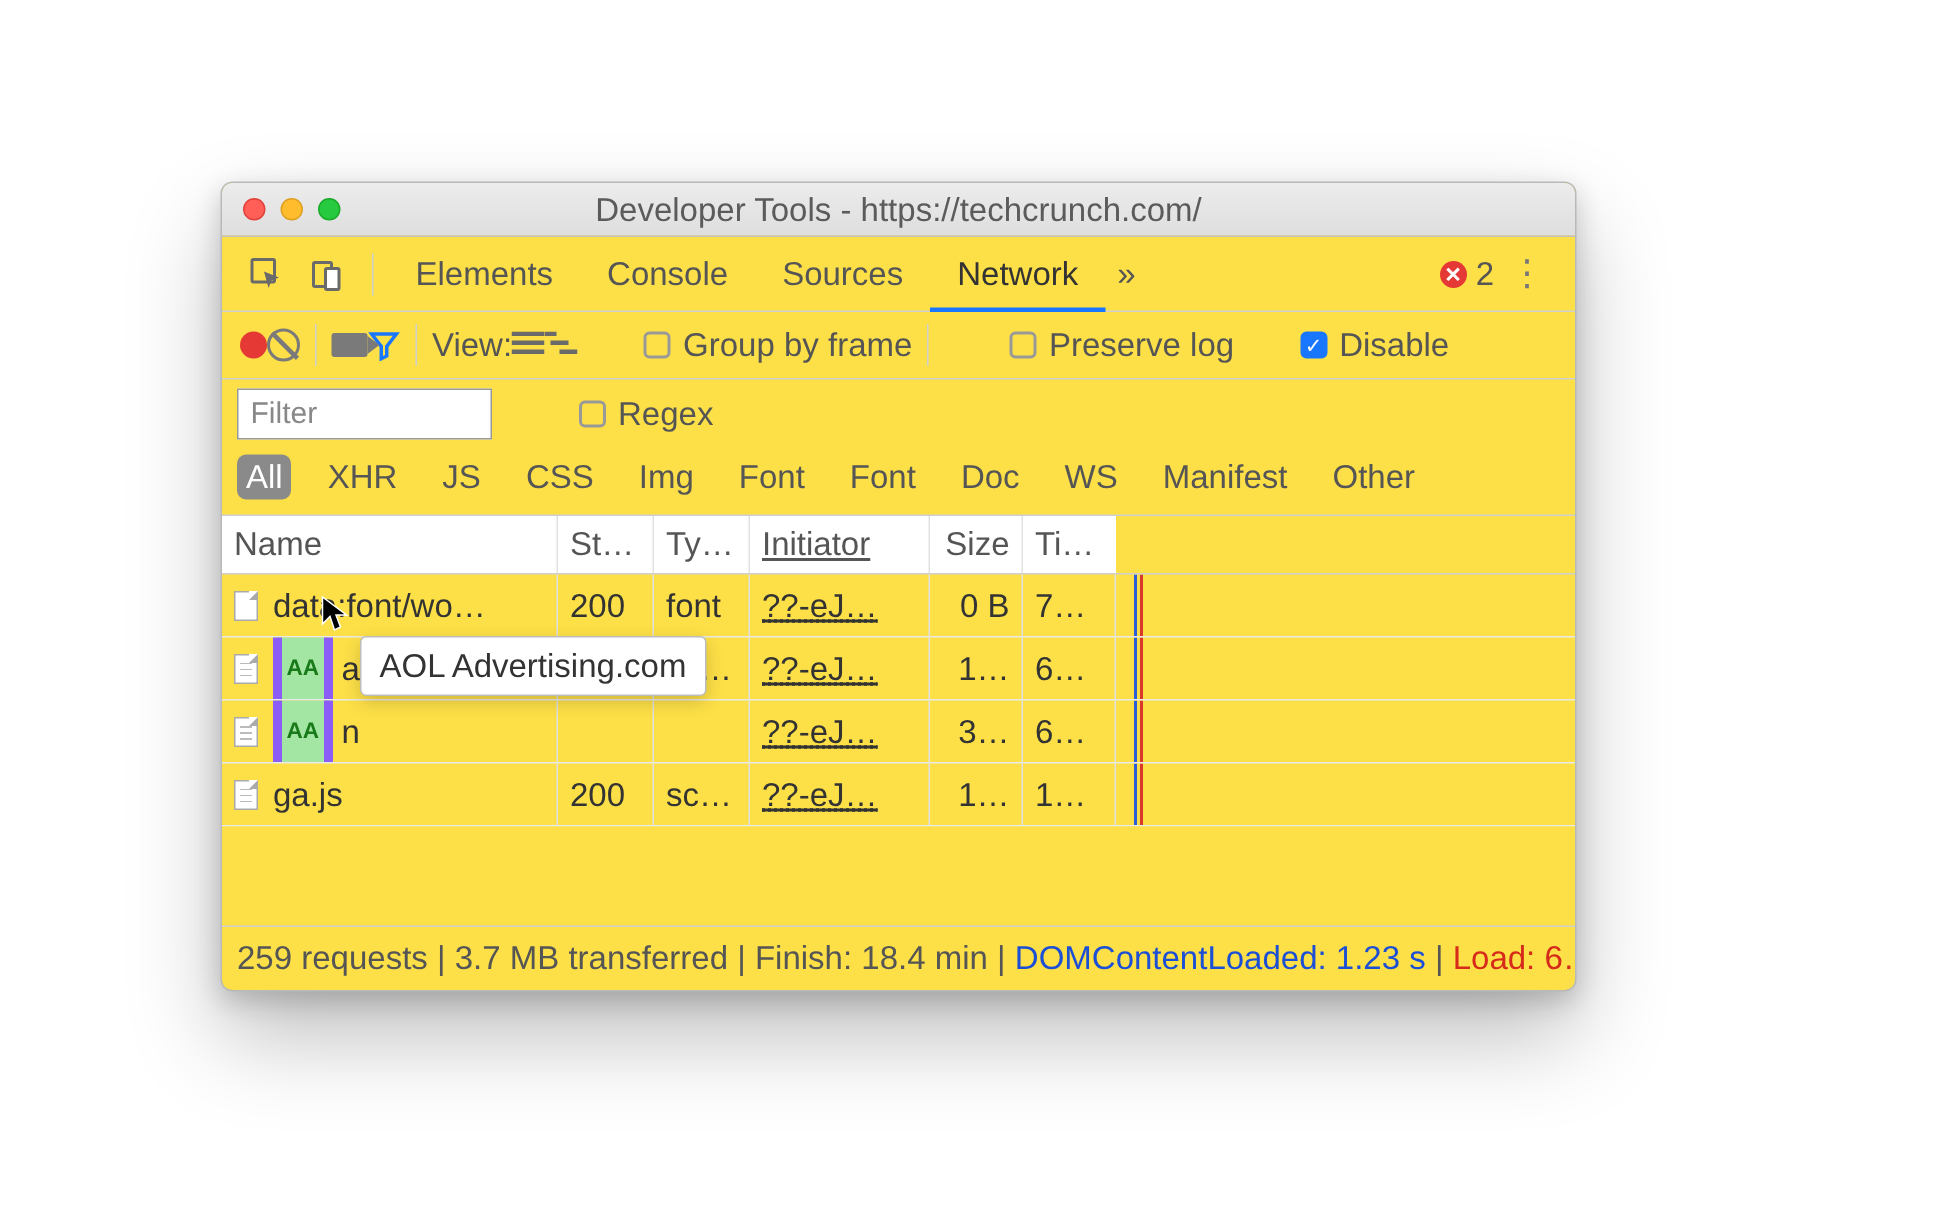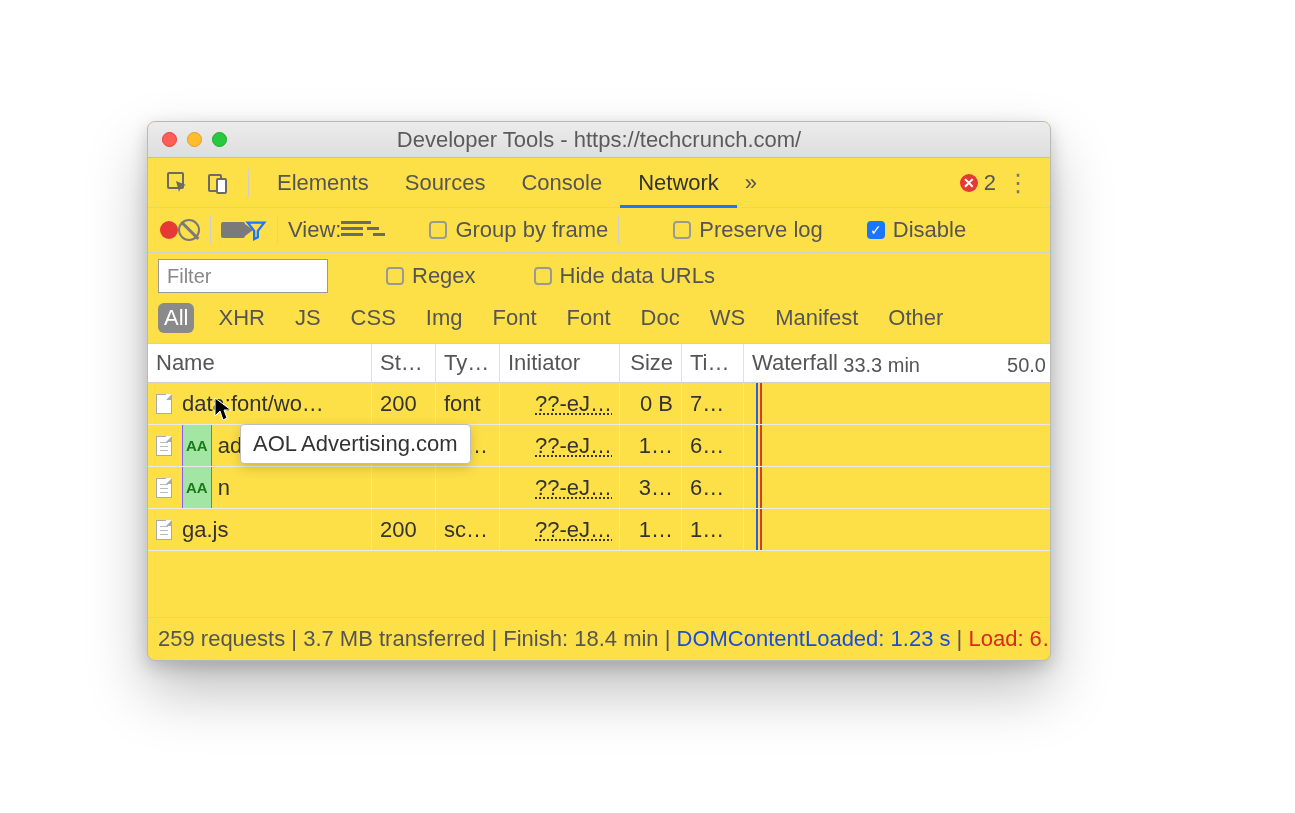--- a/index.html
+++ b/index.html
@@ -76,32 +76,32 @@
   .chip.active { background:#8a8a8a; color:#fff;}
   .table { flex:1; display:flex; flex-direction:column; min-height:0; font-size:22px; color:#333; position:relative;}
   .thead,.trow { display:flex; align-items:stretch;}
   .thead { border-bottom:1px solid #cfcfcf;}
   .th,.td { border-right:1px solid #e1e1e1; padding:6px 8px; white-space:nowrap; overflow:hidden; text-overflow:ellipsis; display:flex; align-items:center;}
   .th { color:#555; position:relative; background:#fff;}
   .th:last-child,.td:last-child{border-right:none;}
   .c-name{width:224px;}
   .c-st{width:64px;}
   .c-ty{width:64px;}
-  .c-init{width:120px;}
+  .c-init{width:120px;text-decoration:underline;}
   .c-size{width:62px; justify-content:flex-end;}
   .c-time{width:62px;}
   .c-wf{flex:1; position:relative; padding:0;}
   .tbody{overflow:hidden;}
   .trow{border-bottom:1px solid #eaeaea; height:42px;}
   .trow:nth-child(even){}
   .fileicon{width:16px; height:20px; border:1px solid #aaa; background:#fff; margin-right:10px; position:relative;}
   .fileicon::before{content:""; position:absolute; right:-1px; top:-1px; width:6px; height:6px; background:linear-gradient(135deg,#fff 48%, #aaa 52%);}
   .fileicon.lines::after{content:""; position:absolute; left:3px; right:3px; top:5px; height:10px; background:repeating-linear-gradient(#bbb 0, #bbb 1px, transparent 1px, transparent 4px);}
-  .aabadge{background:#a3e6a3; color:#197a19; font-weight:600; font-size:15px; padding:18px 3px; border-radius:3px; margin-right:6px; border:1px solid #8b5cf6;}
-  .dotted{ text-decoration: underline dotted; text-underline-offset:3px;margin-left:27px;}
+  .aabadge{background:#a3e6a3; color:#197a19; font-weight:600; font-size:15px; padding:18px 3px; border-radius:3px; margin-right:6px; border:6px solid #8b5cf6;}
+  .dotted{ text-decoration: underline dotted; text-underline-offset:3px;}
   .wfline-v{position:absolute; top:0; bottom:0; width:2px;}
   .wfblue{background:#2b5ed8; left:12px;}
   .wfred{background:#d83b2b; left:16px;}
   .wftick{position:absolute; top:10px; font-size:20px; color:#555;}
   .statusbar{border-top:1px solid #cfcfcf; padding:8px 10px; font-size:22px; color:#555; white-space:nowrap; overflow:hidden;}
   .sblue{color:#1a4fd6;}
   .sred{color:#d62a1a;}
   .tooltip{
     position:absolute; left:92px; top:80px;
     background:#fff; border:1px solid #bdbdbd; border-radius:4px;
@@ -139,24 +139,24 @@
       <svg width="24" height="24" viewBox="0 0 24 24" fill="none" stroke="#6a6a6a" stroke-width="2">
         <rect x="3" y="4" width="12" height="16" rx="1"></rect>
           <rect x="11" y="8" width="9" height="14" rx="1" fill="#fff"></rect>
       </svg>
     </div>
     <div class="vsep"></div>
     <div class="tab">
         <span>Elements</span>
       </div>
     <div class="tab">
+        <span>Console</span>
+      </div>
+    <div class="tab">
         <span>Sources</span>
-      </div>
-    <div class="tab">
-        <span>Console</span>
       </div>
     <div class="tab active">
         <span>Network</span>
       </div>
     <div class="tab" style="padding:0 8px;">
         <span>»</span>
       </div>
     <div class="spacer"></div>
     <div class="errbadge">
       <span class="errcirc">✕</span>
@@ -205,24 +205,20 @@
       <span>Disable</span>
     </label>
   </div>
 
   <div class="filterrow">
     <input class="filterinput" placeholder="Filter" style="">
     <label class="lbl">
       <span class="cbox"></span>
       <span>Regex</span>
     </label>
-    <label class="lbl">
-      <span class="cbox"></span>
-      <span>Hide data URLs</span>
-    </label>
   </div>
 
   <div class="typerow">
     <span class="chip active">All</span>
     <span class="chip">XHR</span>
     <span class="chip">JS</span>
     <span class="chip">CSS</span>
     <span class="chip">Img</span>
     <span class="chip">Font</span>
     <span class="chip">Font</span>
@@ -233,27 +229,20 @@
   </div>
 
   <div class="table">
     <div class="thead">
       <div class="th c-name">Name</div>
       <div class="th c-st">St…</div>
       <div class="th c-ty">Ty…</div>
       <div class="th c-init">Initiator</div>
       <div class="th c-size">Size</div>
       <div class="th c-time">Ti…</div>
-      <div class="th c-wf">
-        <div class="wf-header-inner">
-          <span style="position:absolute; left:8px;">Waterfall</span>
-          <span class="wftick" style="right:130px;">33.3 min</span>
-          <span class="wftick" style="right:4px;">50.0</span>
-        </div>
-      </div>
     </div>
     <div class="tbody">
 
       <div class="trow">
         <div class="td c-name">
             <span class="fileicon"></span>
             <span class="truncate">data:font/wo…</span>
           </div>
         <div class="td c-st">200</div>
         <div class="td c-ty">font</div>

